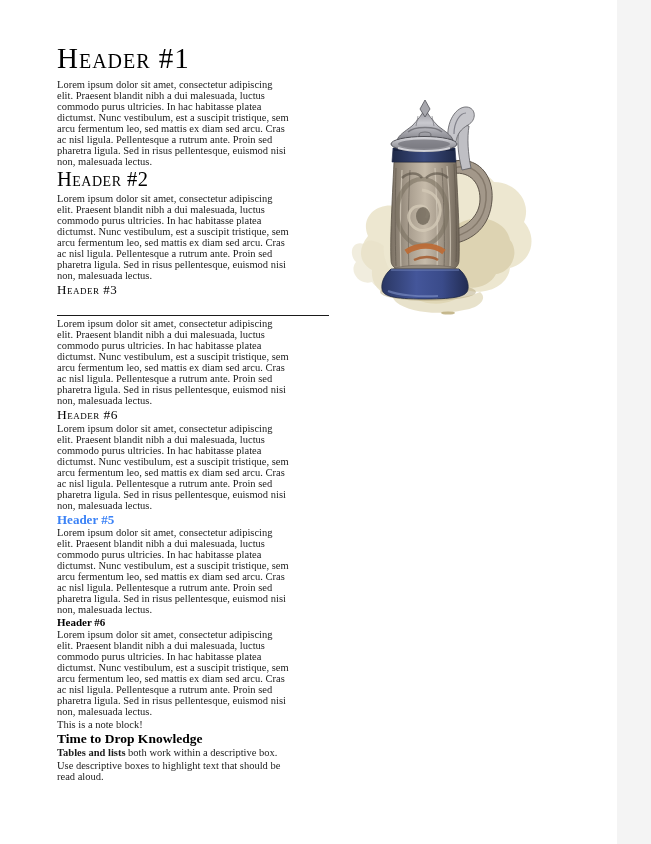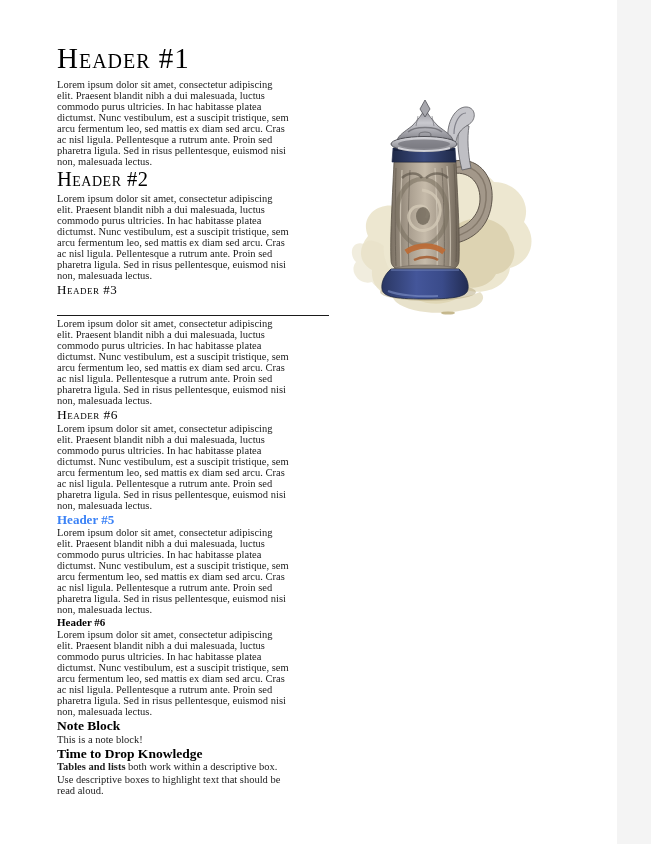--- a/index.html
+++ b/index.html
@@ -128,21 +128,20 @@
 elit. Praesent blandit nibh a dui malesuada, luctus
 commodo purus ultricies. In hac habitasse platea
 dictumst. Nunc vestibulum, est a suscipit tristique, sem
 arcu fermentum leo, sed mattis ex diam sed arcu. Cras
 ac nisl ligula. Pellentesque a rutrum ante. Proin sed
 pharetra ligula. Sed in risus pellentesque, euismod nisi
 non, malesuada lectus.</p>
     </section>
 
     <section>
-      <div class="callout-title">Note Block</div>
       <p class="body-text callout-line">This is a note block!</p>
     </section>
 
     <section>
       <div class="callout-title">Time to Drop Knowledge</div>
       <p class="body-text callout-line"><b>Tables and lists</b><span> both work within a descriptive box.</span></p>
       <p class="body-text callout-line">Use descriptive boxes to highlight text that should be
 read aloud.</p>
     </section>
 

